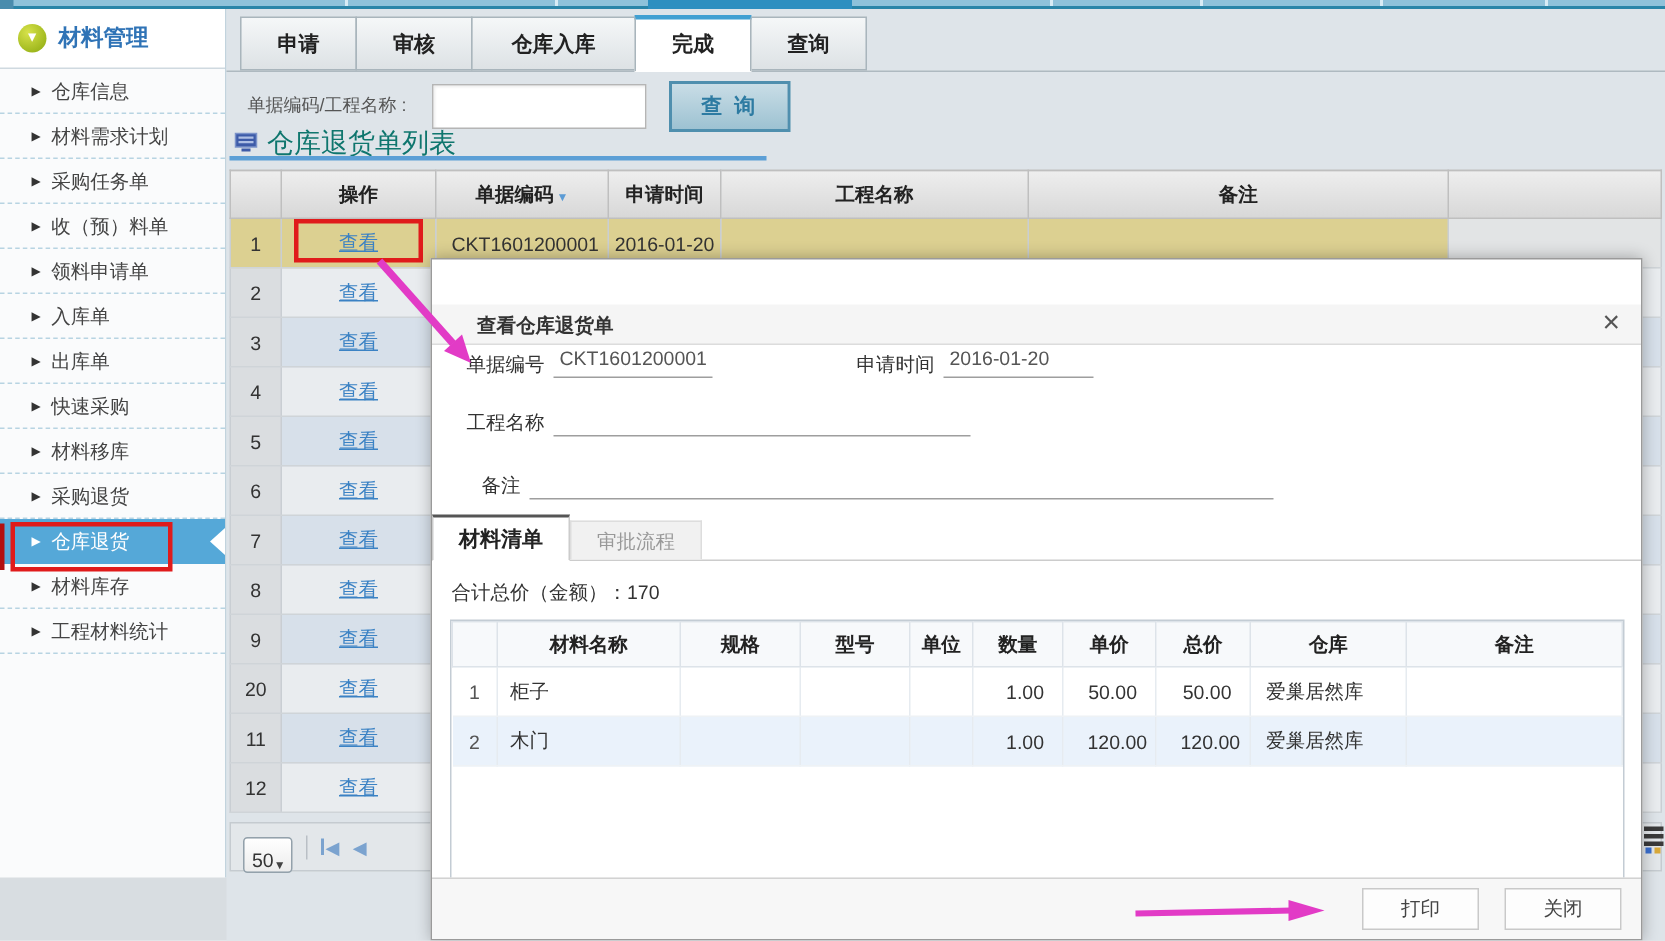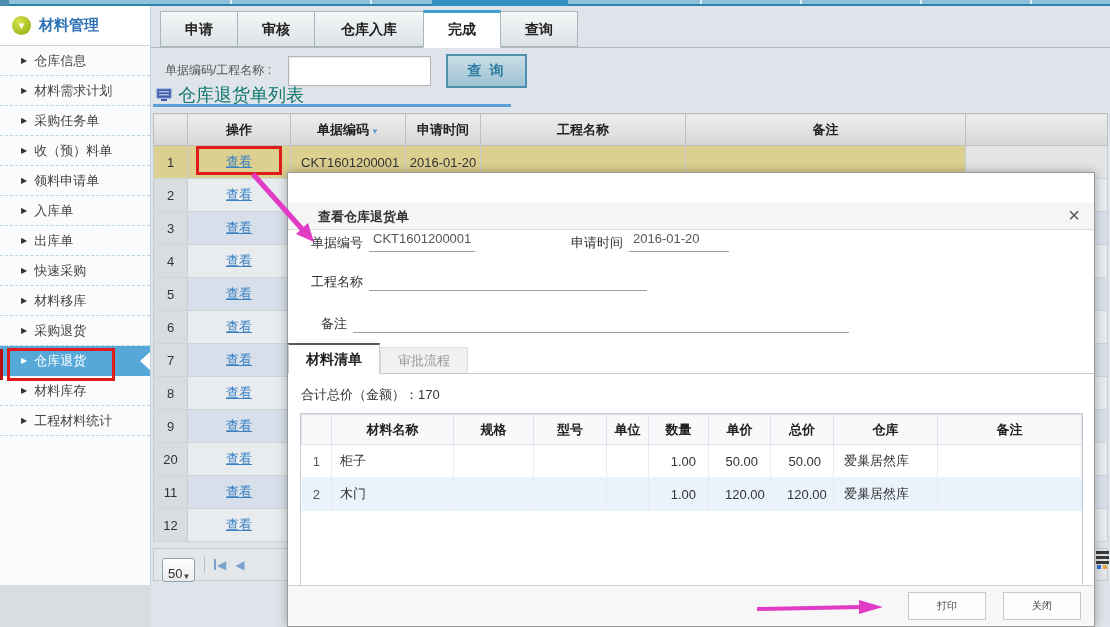--- a/index.html
+++ b/index.html
@@ -83,21 +83,21 @@
   .mtable-wrap { position:absolute; left:12px; top:240px; width:783px; height:188px; border:1px solid #c3ccd4; background:#fff; overflow:hidden; }
   .mtable { width:100%; border-collapse:collapse; table-layout:fixed; }
   .mtable th { height:30px; background:#f7f9fb; border:1px solid #dde3e9; font-size:13px; color:#222; font-weight:bold; }
   .mtable td { height:33px; font-size:13px; color:#333; border-right:1px solid #e6ebf0; border-bottom:1px solid #eef2f5; }
   .mtable .m-num { text-align:center; color:#555; }
   .mtable .m-name { padding-left:8px; }
   .mtable .num-r { text-align:right; padding-right:12px;padding-left:16px; }
   .mtable .m-wh { padding-left:10px; }
   #modal-tbody tr:nth-child(2) td { background:#eaf2fb; }
   .modal-footer { position:absolute; left:0; right:0; bottom:0; height:41px; background:#f7f7f7; border-top:1px solid #d2d2d2; display:flex; justify-content:flex-end; align-items:center; gap:17px; padding-right:13px; }
-  .mbtn { width:78px; height:28px; background:#fdfdfd; border:1px solid #c9c9c9; font-size:10px; color:#444; cursor:pointer; }
+  .mbtn { width:78px; height:28px; background:#fdfdfd; border:1px solid #c9c9c9; font-size:13px; color:#444; cursor:pointer; }
 
   
   .red-box { position:absolute; border:3px solid #e01b1b; z-index:6; }
   .rb-side { left:7px; top:348px; width:108px; height:33px; }
   .rb-cell { left:196px; top:146px; width:86px; height:29px; }
   .red-strip { position:absolute; left:0; top:349px; width:3px; height:31px; background:#b31010; z-index:6; }
   .arrows { position:absolute; left:0; top:0; width:1110px; height:627px; z-index:50; pointer-events:none; }
 
   
   .clipped-icon { position:absolute; left:1096px; top:549px; width:14px; height:30px; z-index:3; }

